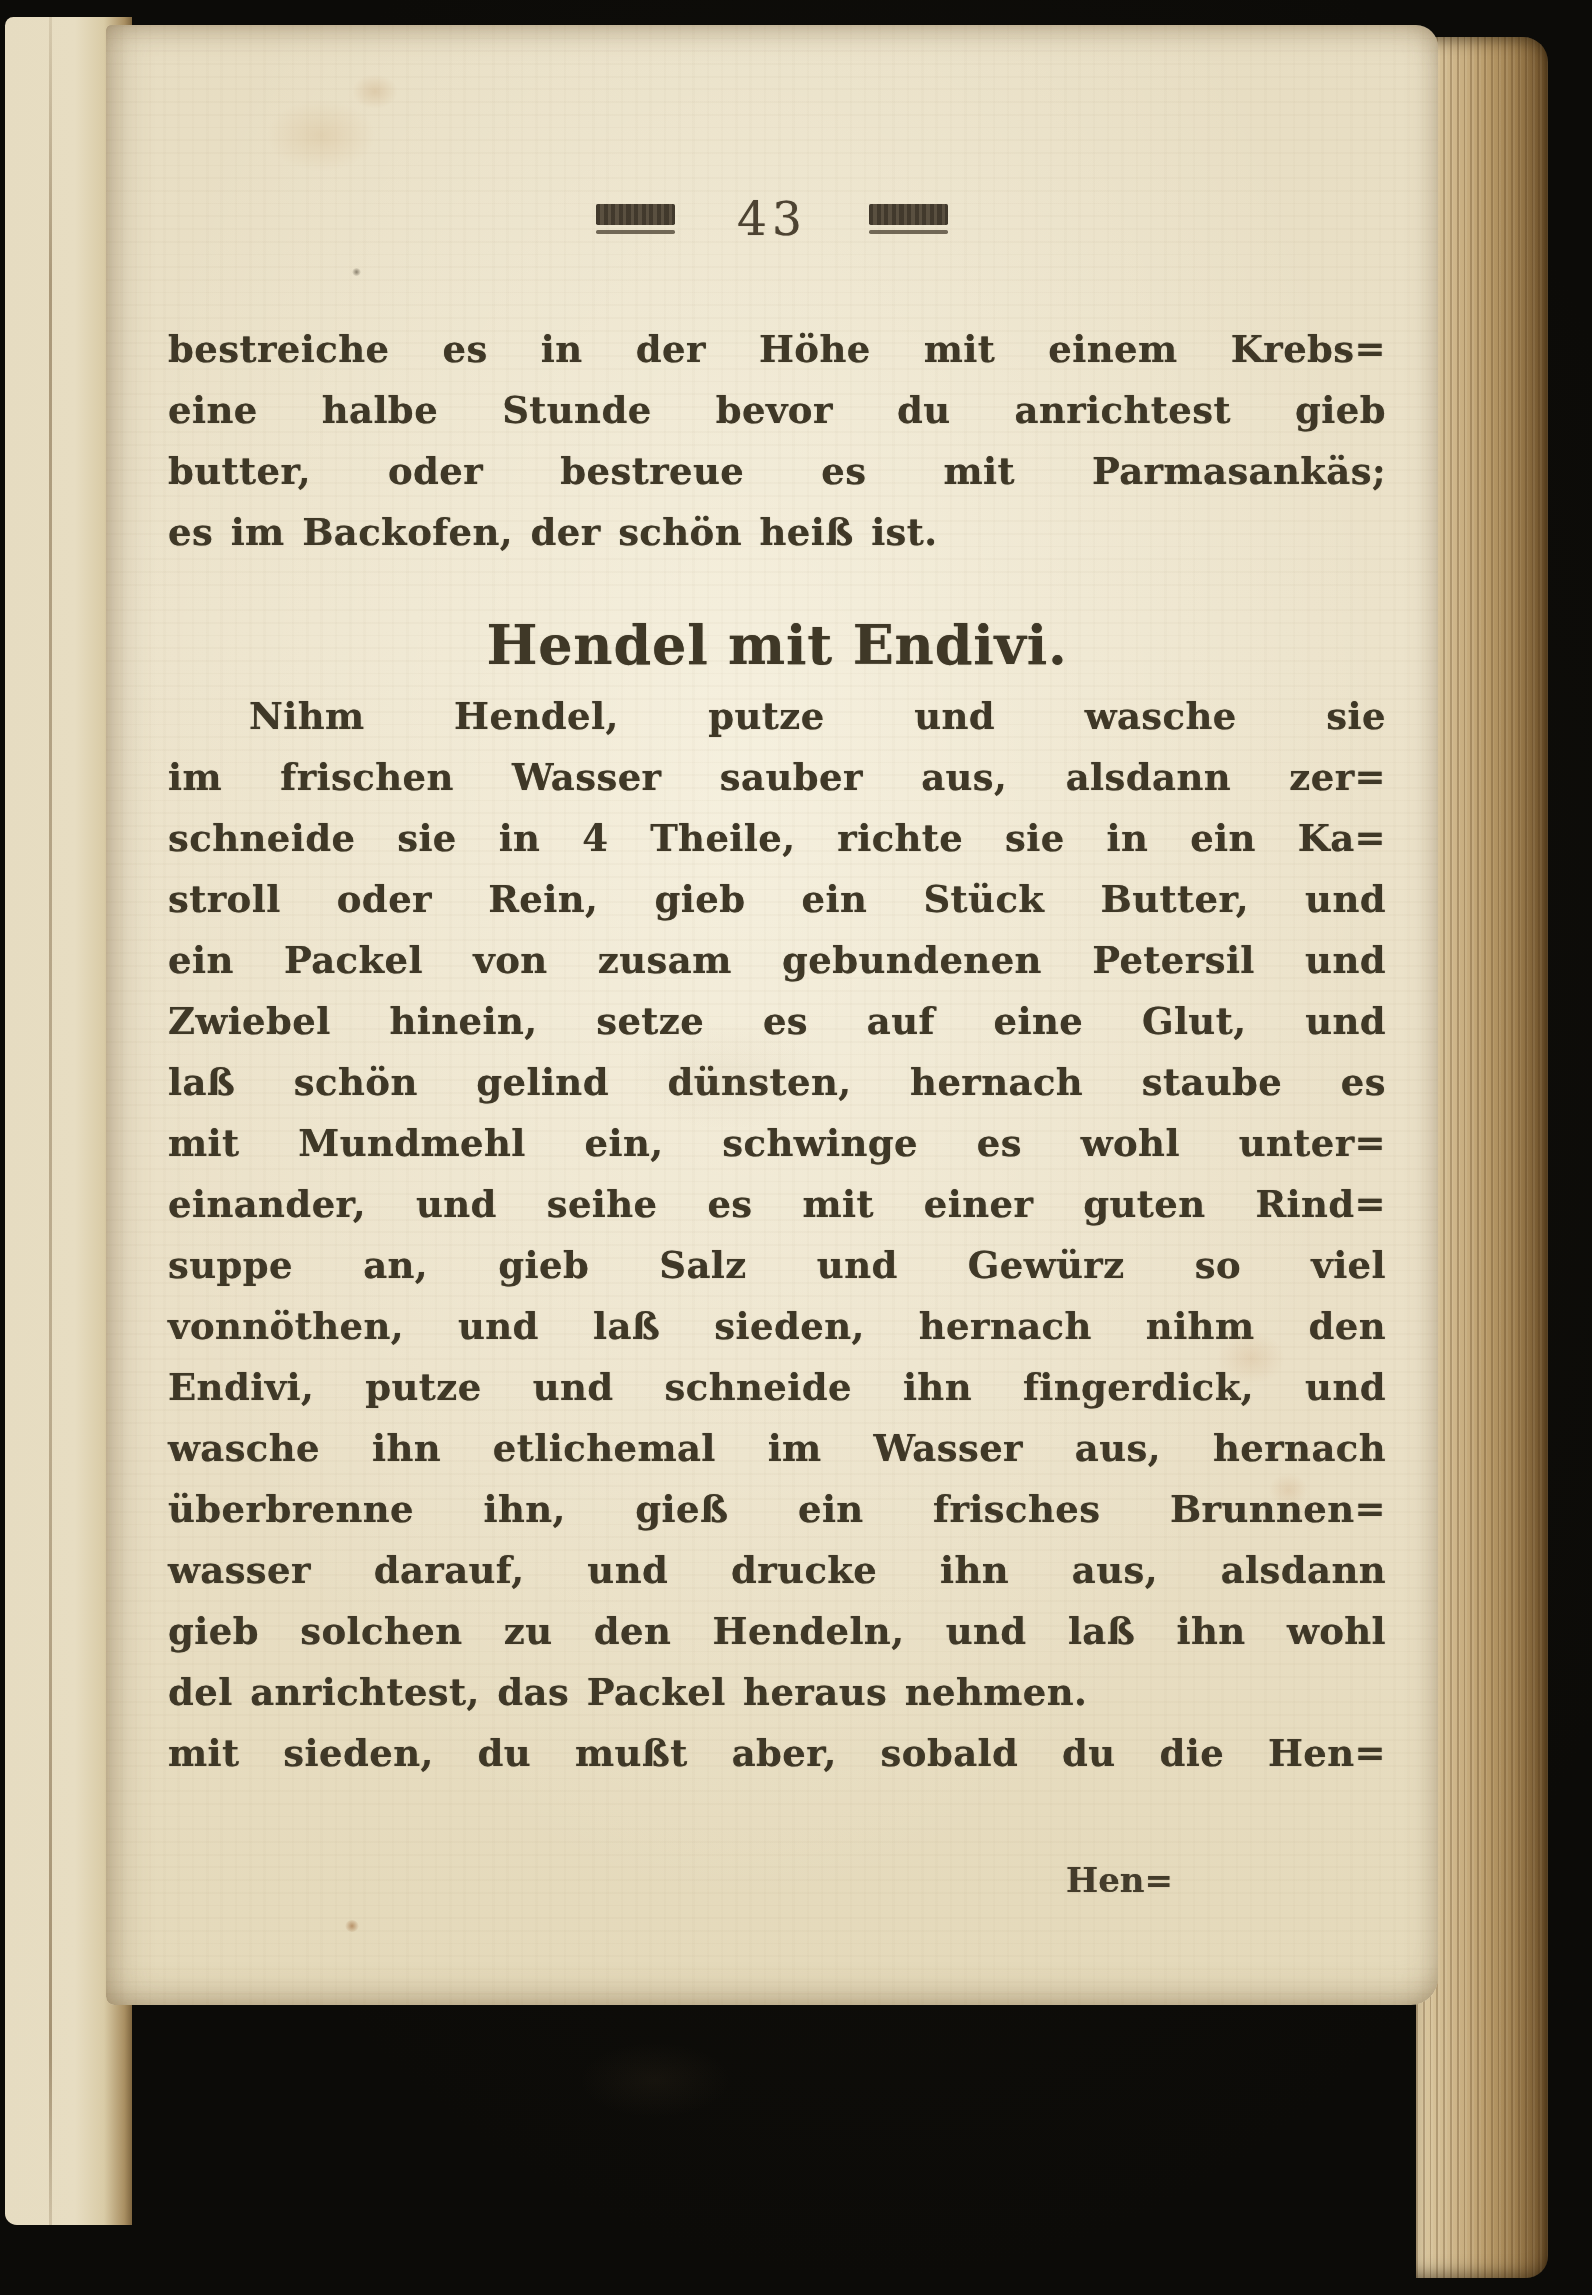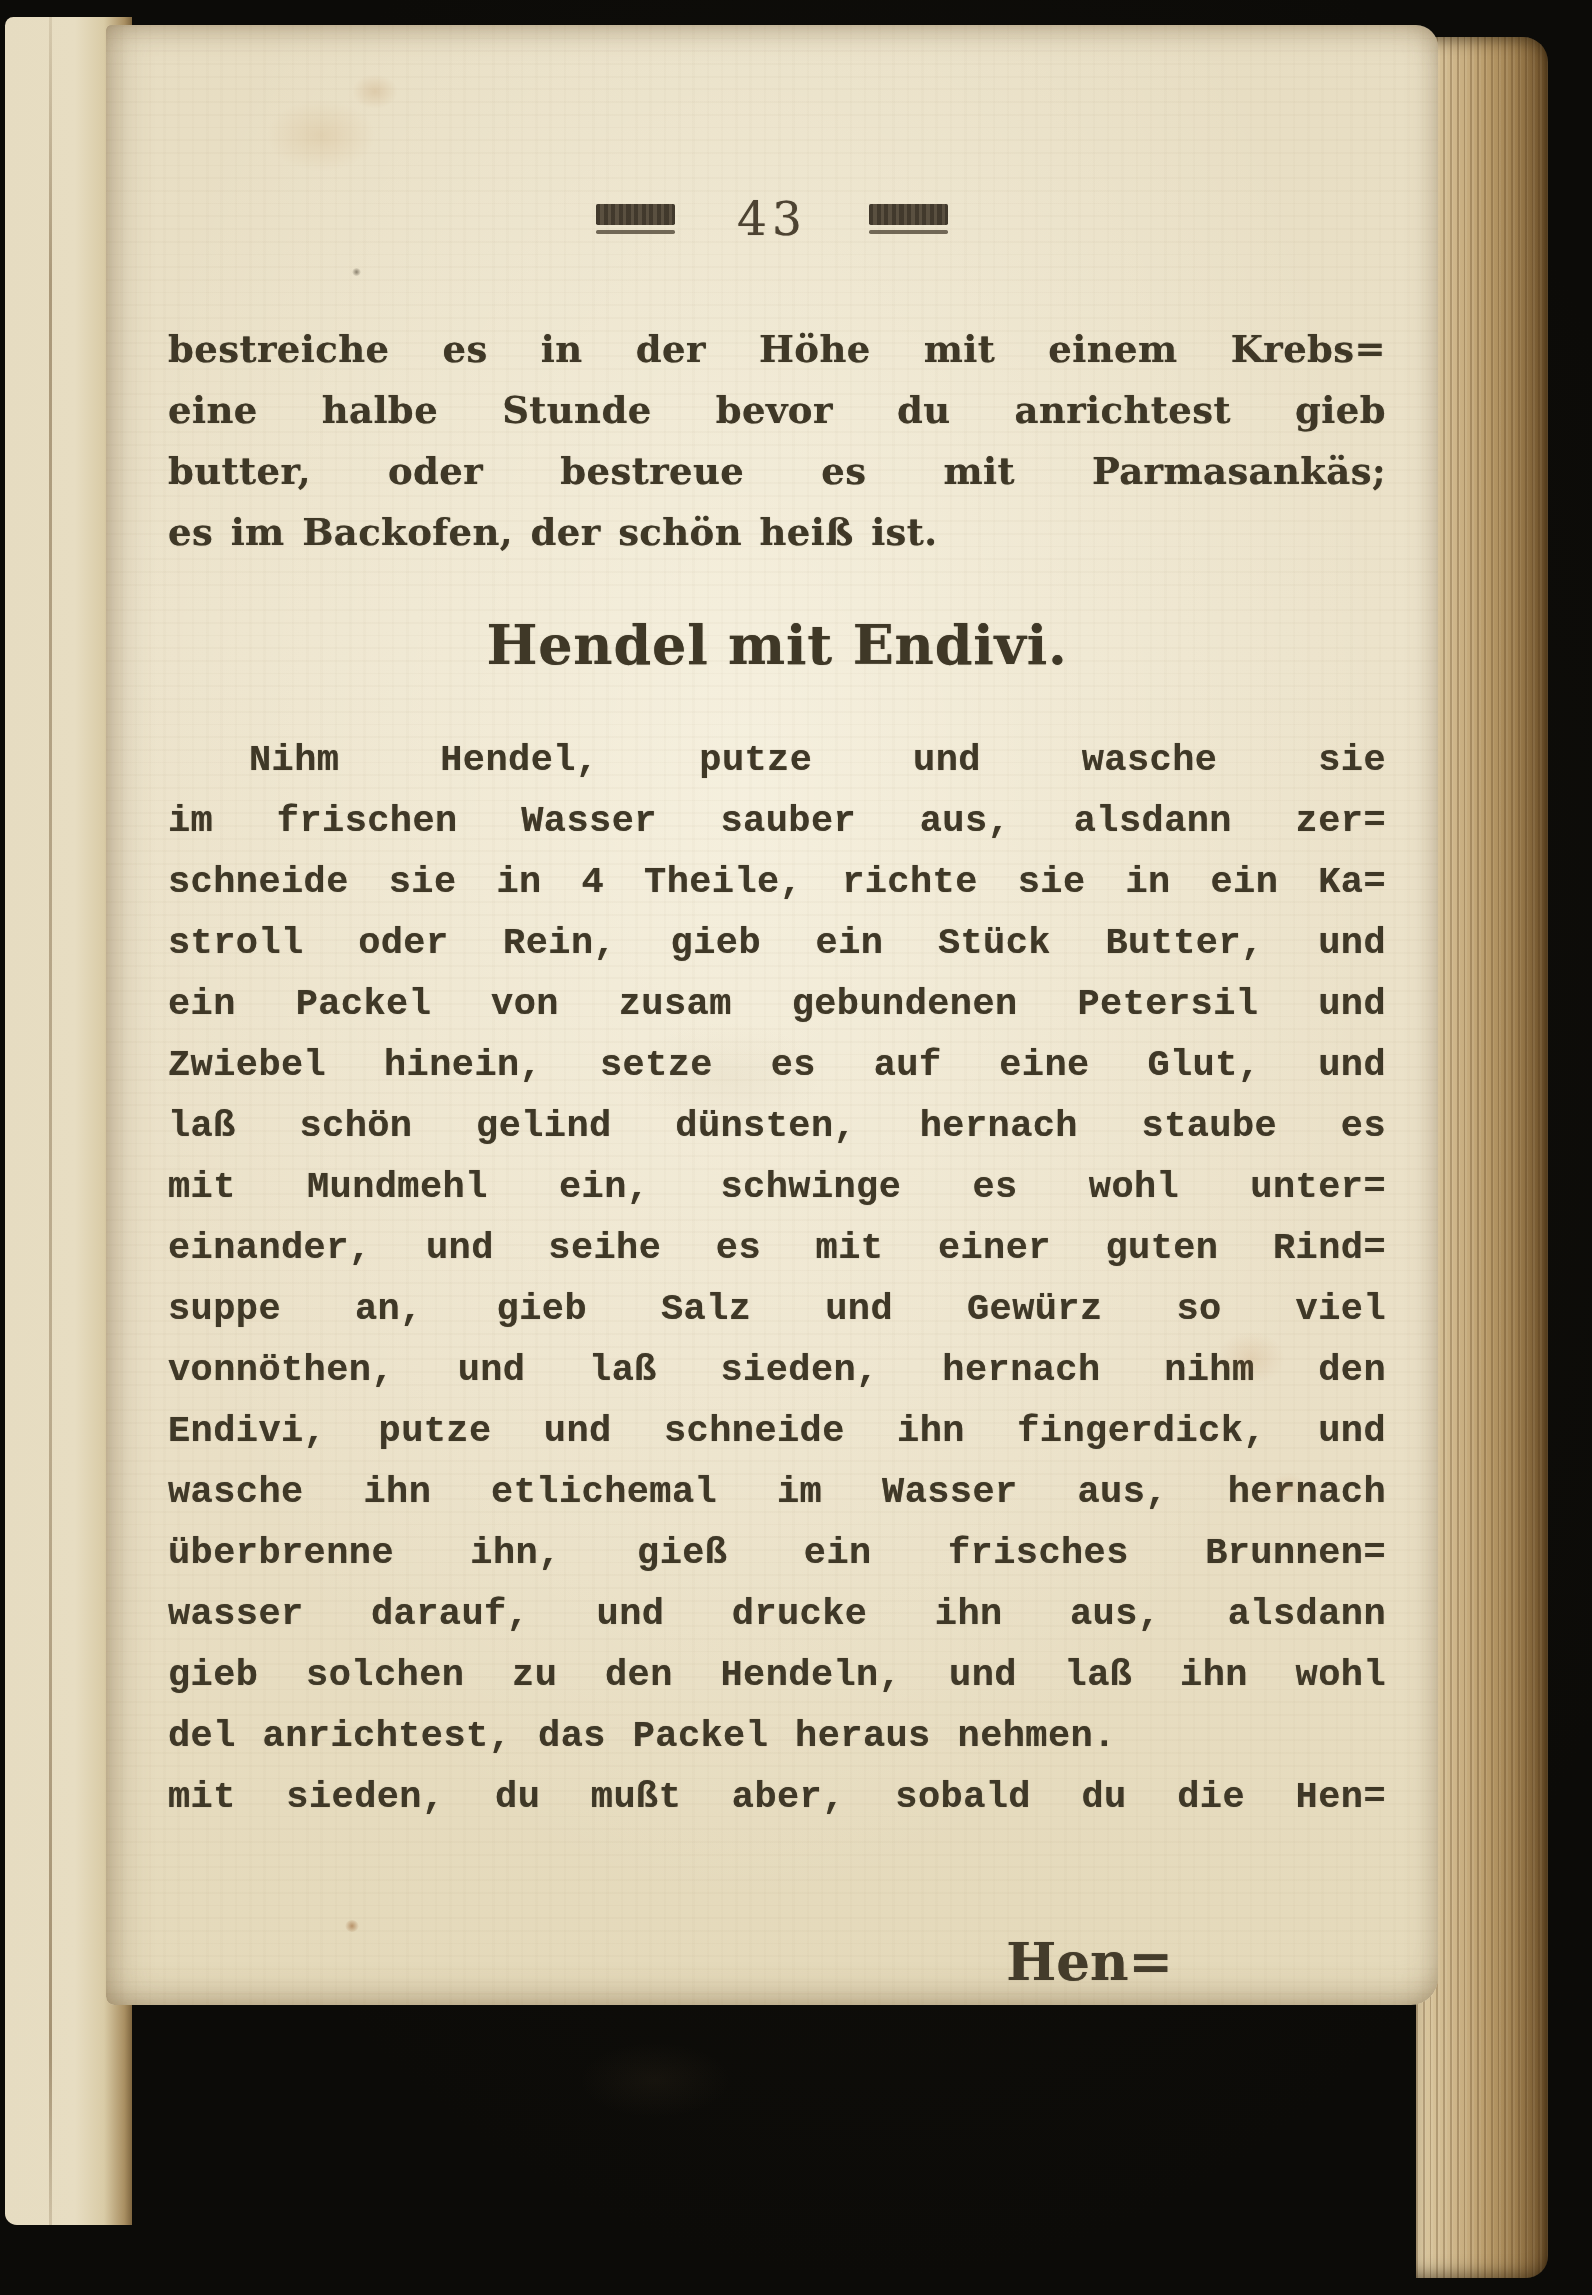--- a/index.html
+++ b/index.html
@@ -79,24 +79,24 @@
     text-shadow:0 0 0.8px rgba(63,56,39,.65);
   }
   .tline.lastline{text-align-last:left;}
   .indent-first .tline:first-child{padding-left:81px;}
   .para-continuation{margin-top:73px;}
   .recipe-heading{
     margin-top:42px;
     font-size:54px;line-height:81px;font-weight:bold;text-align:center;
     color:#3f3827;letter-spacing:0.8px;text-shadow:0 0 0.8px rgba(63,56,39,.7);
   }
-  .recipe-paragraph{margin-top:44px;font-family:Liberation Mono, monospace;}
+  .recipe-paragraph{}
   .catchword{
-    margin-top:103px;padding-right:213px;
-    font-size:53px;line-height:61px;font-weight:bold;text-align:right;
+    margin-top:66px;padding-right:213px;
+    font-size:34px;line-height:61px;font-weight:bold;text-align:right;
     color:#443c2b;text-shadow:0 0 0.8px rgba(63,56,39,.65);
   }
 </style>
 </head>
 <body>
 
 <div class="scan-bed"></div>
 
 <div class="facing-edge">
   <div class="facing-crease"></div>

